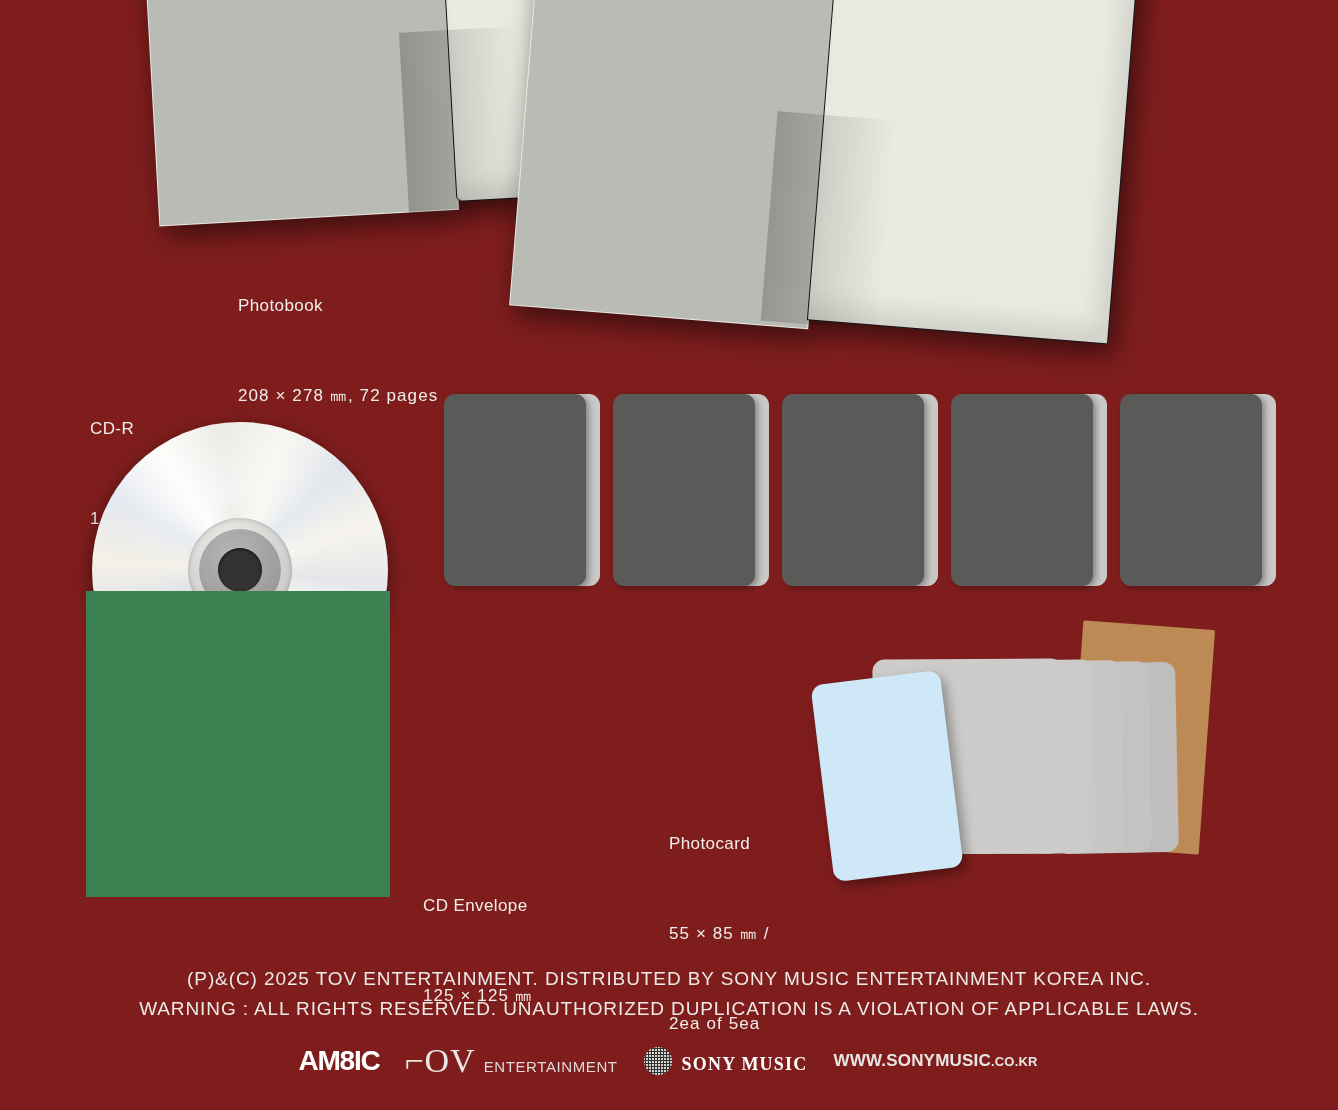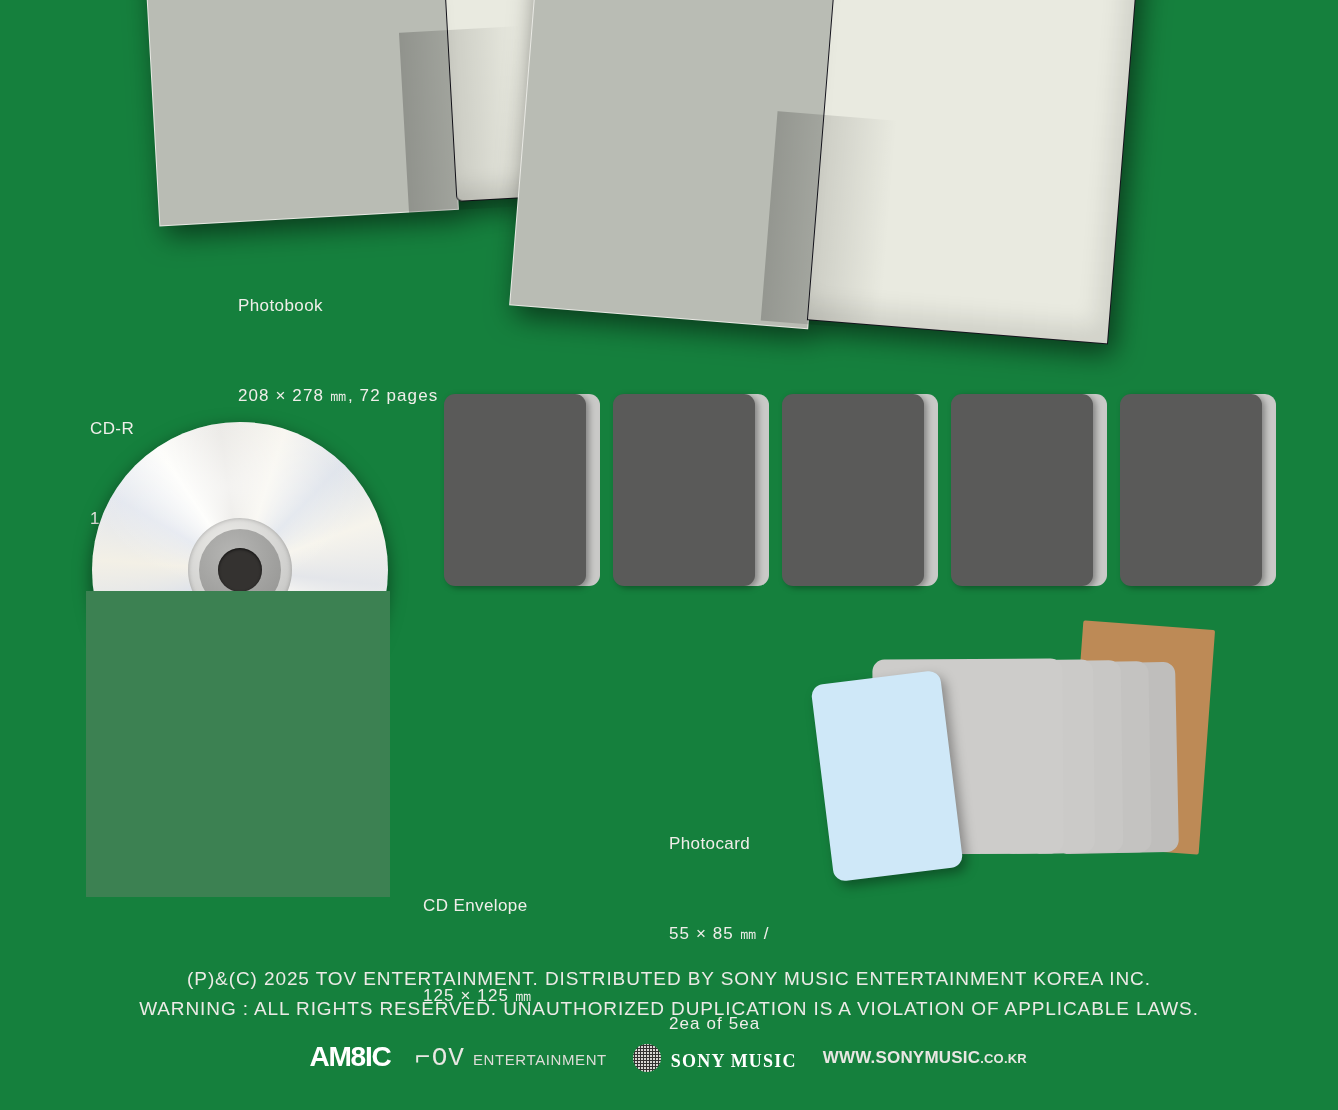--- a/index.html
+++ b/index.html
@@ -7,21 +7,21 @@
     padding: 0;
     background: #2b2927;
   }
   body {
     font-family: "Liberation Sans", sans-serif;
   }
   #stage {
     position: relative;
     width: 1338px;
     height: 1110px;
-    background: #15803d;
+    background: #7f1d1d;
     overflow: hidden;
   }
 
   
   .label {
     position: absolute;
     color: #f0eeea;
     font-family: "Liberation Sans", sans-serif;
     font-size: 17px;
     line-height: 30px;
@@ -154,23 +154,23 @@
     letter-spacing: -1.2px;
     font-family: "Liberation Sans", sans-serif;
     transform: scaleX(1.04);
   }
   .logo-tov {
     display: flex;
     align-items: baseline;
     gap: 8px;
   }
   .tov-mark {
-    font-size: 26px;
+    font-size: 34px;
     color: #e9e7e3;
-    font-family: Liberation Mono, monospace;
+    font-family: Liberation Serif, serif;
     letter-spacing: 1px;
     font-weight: 400;
   }
   .tov-word {
     font-size: 15px;
     color: #dedcd8;
     letter-spacing: 0.6px;
     font-family: "Liberation Sans", sans-serif;
   }
   .logo-sony {

